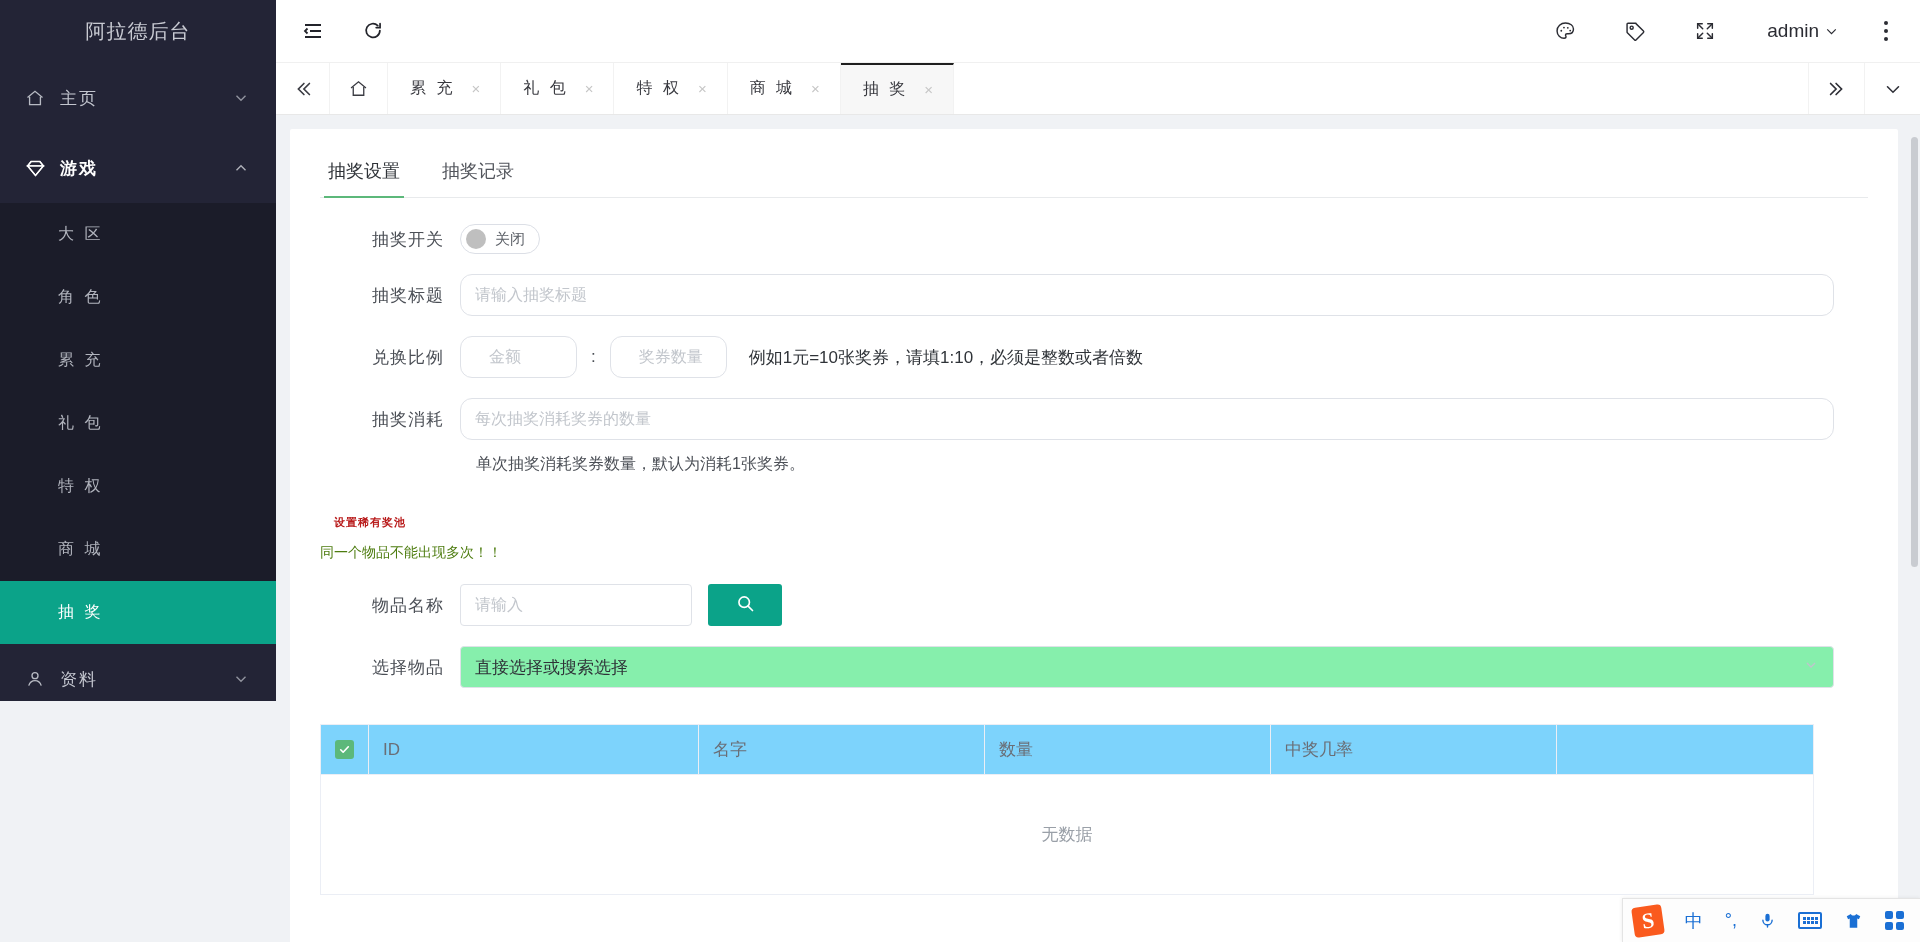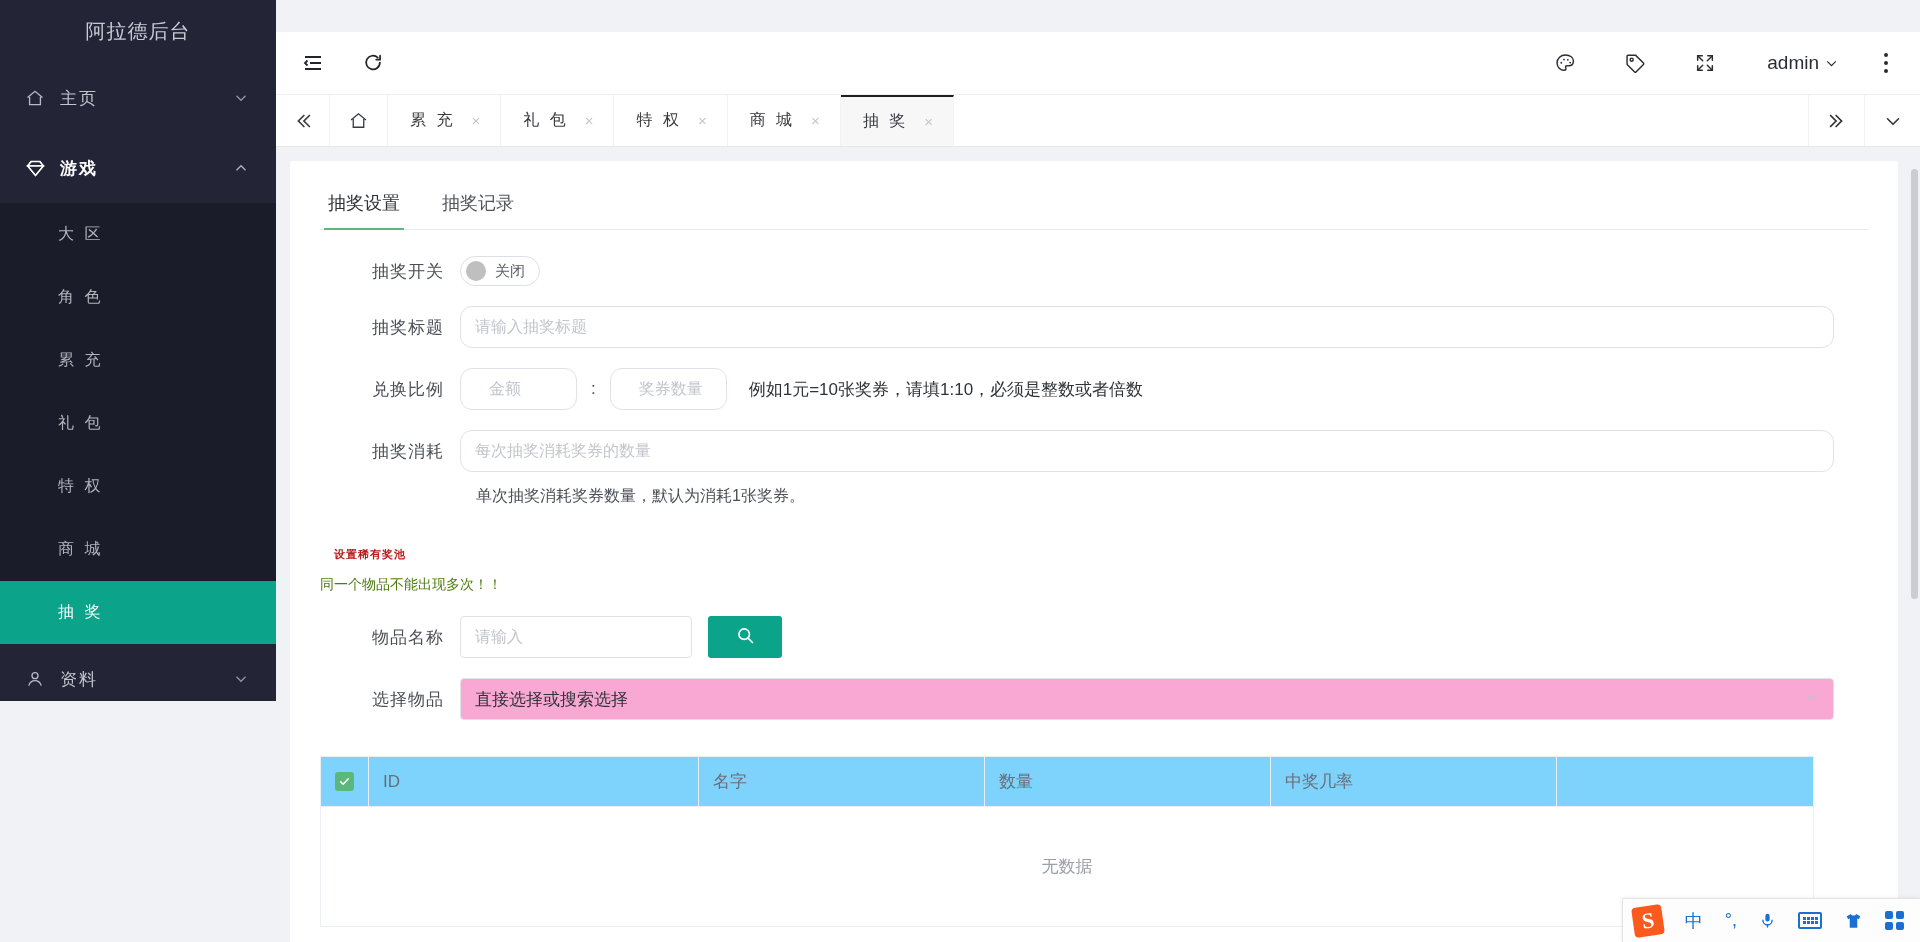--- a/index.html
+++ b/index.html
@@ -55,21 +55,20 @@
   }
 
   
   .right { flex: 1 1 auto; display: flex; flex-direction: column; min-width: 0; background: #f0f2f5; }
 
   .topbar {
     height: 63px; flex: 0 0 63px; background: #fff;
     display: flex; align-items: center;
     border-bottom: 1px solid #f0f0f0;
     position: relative;
-    margin-top: 32px;
   }
   .tb-btn {
     width: 46px; height: 46px; margin-left: 14px;
     display: flex; align-items: center; justify-content: center;
     cursor: pointer; color: #23242b;
   }
   .tb-right { margin-left: auto; display: flex; align-items: center; padding-right: 22px; }
   .tb-ico {
     width: 44px; height: 44px; margin-left: 26px;
     display: flex; align-items: center; justify-content: center;
@@ -180,21 +179,21 @@
   }
   .srch-input::placeholder { color: #c2c6cc; }
   .srch-btn {
     margin-left: 16px; width: 74px; height: 42px; border: none; border-radius: 3px;
     background: #0ba389; color: #fff; cursor: pointer;
     display: flex; align-items: center; justify-content: center;
   }
 
   .select-box {
     width: 1374px; max-width: 100%; height: 42px;
-    border: 1px solid #dfe2e8; border-radius: 4px; background: #f9a8d4;
+    border: 1px solid #dfe2e8; border-radius: 4px; background: #86efac;
     display: flex; align-items: center; padding: 0 14px;
     font-size: 17px; color: #2f3338; cursor: pointer; position: relative;
   }
   .select-box .arr { margin-left: auto; color: #c0c4cc; }
 
   .table { margin-top: 36px; border: 1px solid #ebeef5; border-bottom: none; width: 1494px; max-width: 100%; }
   .thead { display: flex; background: #7dd3fc; border-bottom: 1px solid #ebeef5; height: 50px; }
   .th {
     display: flex; align-items: center; padding: 0 14px;
     font-size: 17px; color: #6a6e76;

